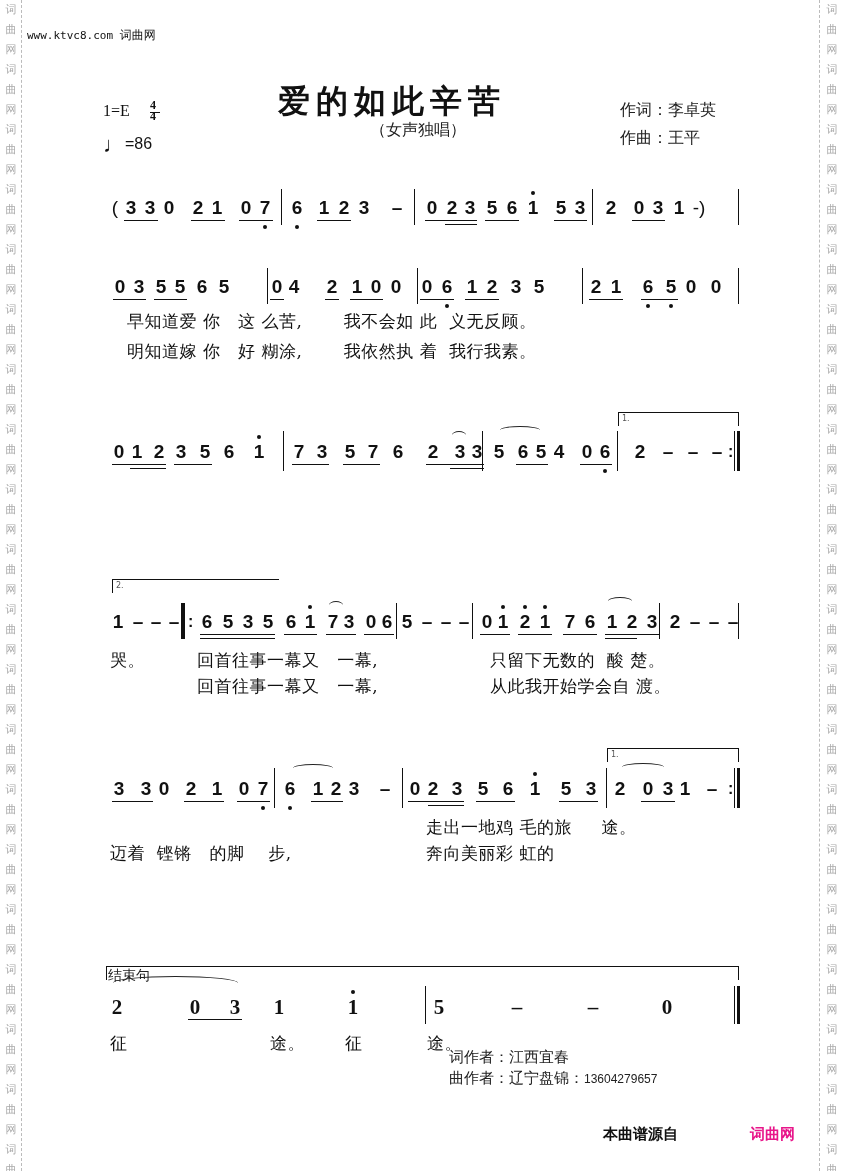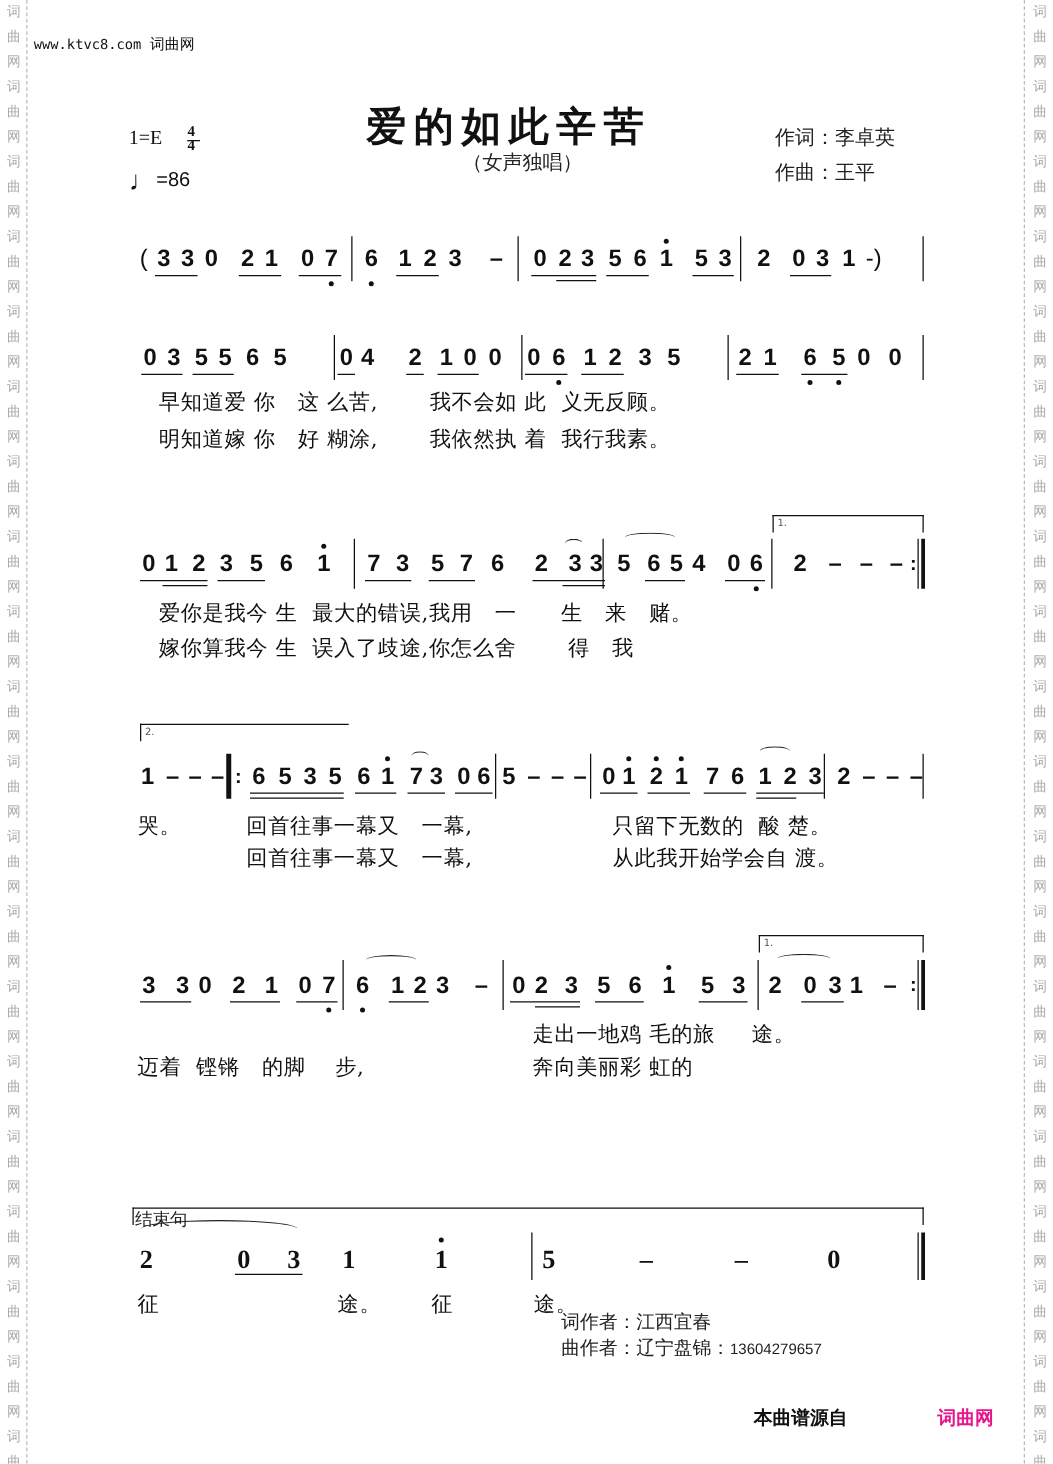--- a/index.html
+++ b/index.html
@@ -7,21 +7,21 @@
   body { position:relative; font-family:"DejaVu Sans", sans-serif; color:#111; }
   .vline { position:absolute; top:0; height:1171px; width:0; border-left:1px dashed #bbb; }
   .wm { position:absolute; font-size:11px; color:#aaa; line-height:20px; width:14px; text-align:center; font-family:"DejaVu Serif", serif; }
   .site { position:absolute; left:27px; top:27px; font-size:11px; font-family:"DejaVu Sans Mono", monospace; color:#111; }
   .site .cn { font-family:"DejaVu Sans", sans-serif; font-size:12px; }
   .key { position:absolute; left:103px; top:102px; font-size:16px; font-family:"Liberation Serif", serif; }
   .frac { position:absolute; left:150px; top:100px; font-size:12px; font-weight:bold; line-height:11px; text-align:center; font-family:"Liberation Serif", serif; }
   .frac .bar { border-top:1px solid #111; width:10px; margin:1px 0; }
   .tempo { position:absolute; left:103px; top:132px; font-size:16px; font-family:"Liberation Sans", sans-serif; }
   .tempo .q { font-size:22px; vertical-align:-3px; }
-  .title { position:absolute; left:293px; top:80px; font-size:32px; font-weight:bold; letter-spacing:6px; font-family:Liberation Mono, monospace; }
+  .title { position:absolute; left:278px; top:80px; font-size:32px; font-weight:bold; letter-spacing:6px; font-family:Liberation Mono, monospace; }
   .subtitle { position:absolute; left:370px; top:120px; font-size:16px; color:#222; }
   .credit { position:absolute; left:620px; font-size:16px; color:#222; }
   .row { position:absolute; left:0; width:842px; height:100px; }
   .n { position:absolute; top:0; font-family:"Liberation Sans", sans-serif; font-weight:bold; font-size:19px; line-height:22px; width:14px; text-align:center; }
   .n.serif { font-family:"Liberation Serif", serif; font-size:21px; }
   .dot-up { position:absolute; width:4px; height:4px; background:#111; border-radius:50%; }
   .dot-dn { position:absolute; width:4px; height:4px; background:#111; border-radius:50%; }
   .ul { position:absolute; height:0; border-top:1.5px solid #111; }
   .bar { position:absolute; width:0; border-left:1.5px solid #111; }
   .bar.thick { border-left:3px solid #111; }
@@ -288,22 +288,20 @@
   <div class="ul" style="left:426px;width:58px;top:23px;"></div>
   <div class="ul" style="left:450px;width:34px;top:27px;"></div>
   <div class="ul" style="left:516px;width:32px;top:23px;"></div>
   <div class="ul" style="left:580px;width:32px;top:23px;"></div>
   <div class="bar" style="left:283px;top:-10px;height:40px;"></div>
   <div class="bar" style="left:482px;top:-10px;height:40px;"></div>
   <div class="bar" style="left:617px;top:-10px;height:40px;"></div>
   <span class="colon" style="left:728px;top:2px;">:</span>
   <div class="bar" style="left:734px;top:-10px;height:40px;"></div>
   <div class="bar thick" style="left:737px;top:-10px;height:40px;"></div>
-  <div class="lyr" style="left:127px;top:38px;">爱你是我今 生  最大的错误,我用   一      生   来   赌。</div>
-  <div class="lyr" style="left:127px;top:66px;">嫁你算我今 生  误入了歧途,你怎么舍       得   我</div>
 <span class="n" style="left: 112px;">0</span>
     <span class="n" style="left: 130px;">1</span>
     <span class="n" style="left: 152px;">2</span>
     <span class="n" style="left: 174px;">3</span>
     <span class="n" style="left: 198px;">5</span>
     <span class="n" style="left: 222px;">6</span>
     <span class="n" style="left: 252px;">1</span>
     <div class="dot-up" style="left: 257px; top: -6px;"></div>
     <span class="n" style="left: 292px;">7</span>
     <span class="n" style="left: 315px;">3</span>

